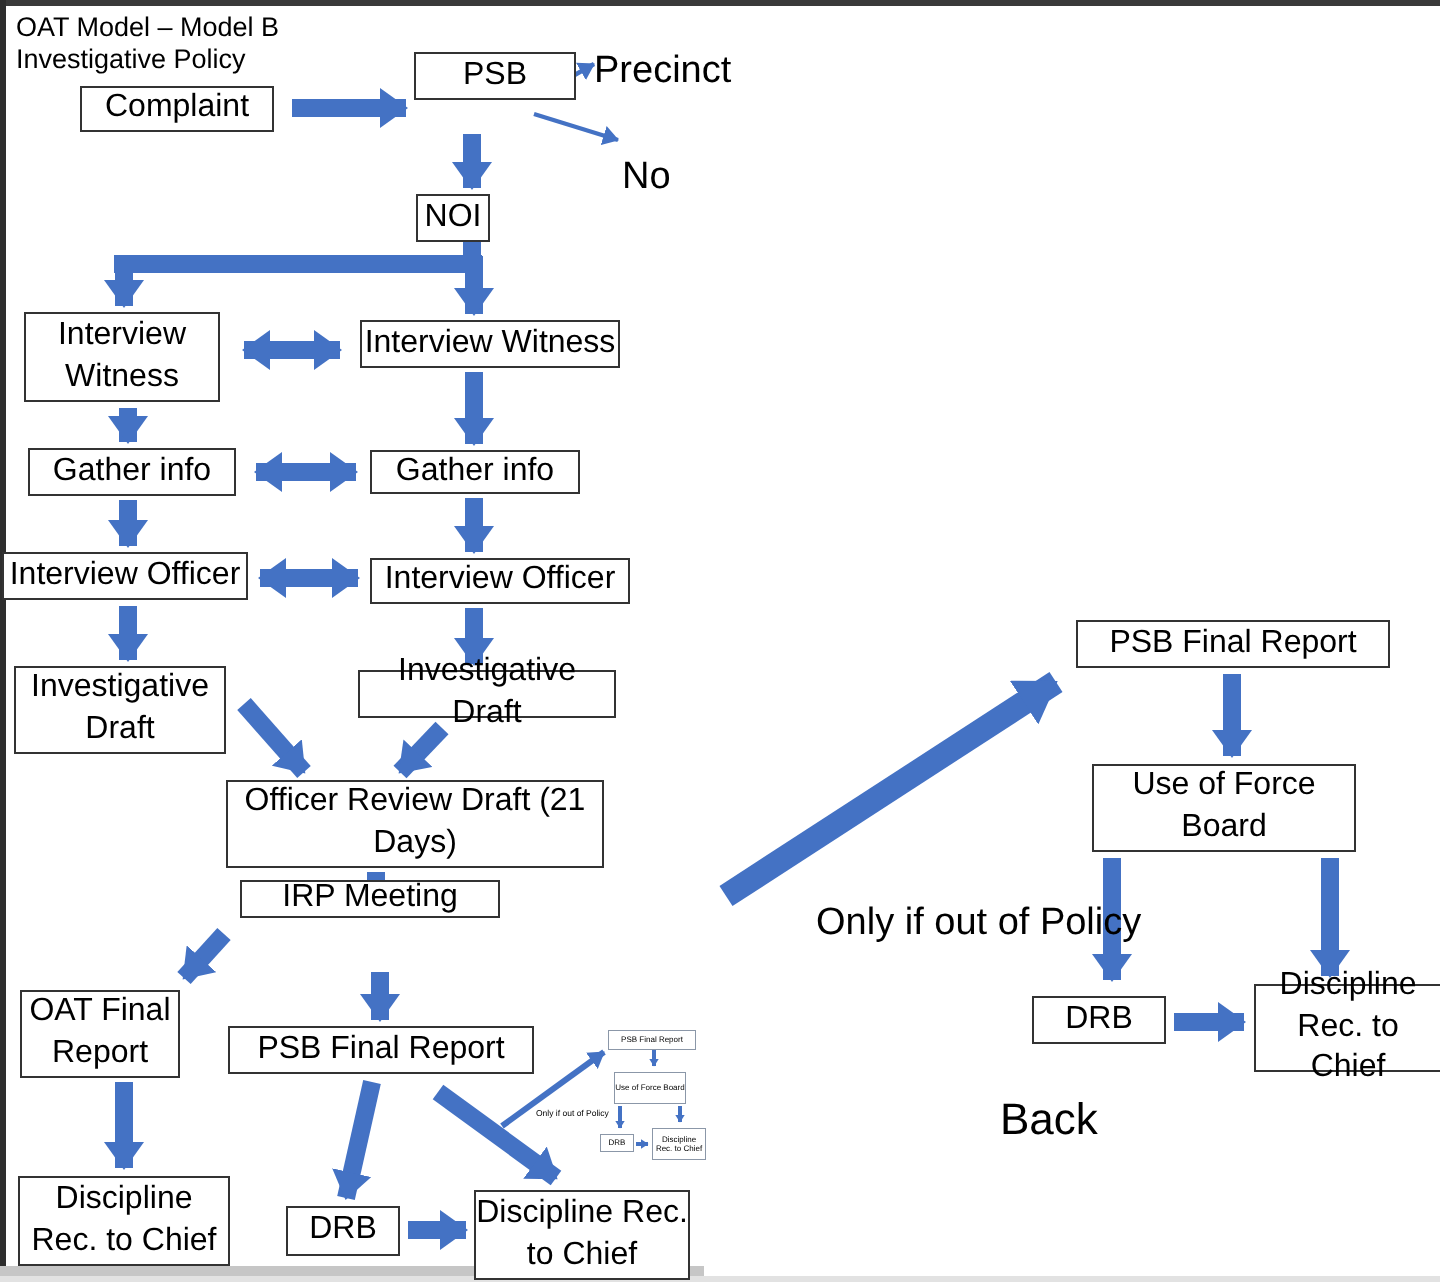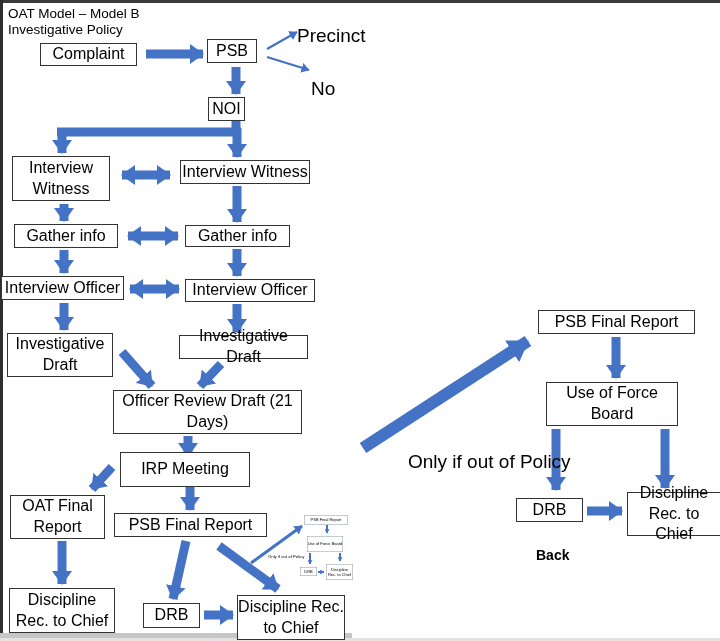--- a/index.html
+++ b/index.html
@@ -7,21 +7,21 @@
           font-family:"Liberation Sans",sans-serif;color:#000;}
   .frame-top{position:absolute;left:0;top:0;width:720px;height:3px;background:#3a3a3a;}
   .frame-left{position:absolute;left:0;top:0;width:3px;height:641px;background:#2e2e2e;}
   .frame-bottom-strip{position:absolute;left:0;top:633px;width:352px;height:8px;background:#c6c6c6;}
   .frame-bottom-line{position:absolute;left:0;top:638px;width:720px;height:3px;background:#e2e2e2;}
   .title{position:absolute;left:8px;top:6px;font-size:13.5px;font-weight:normal;line-height:1.18;}
   .box{position:absolute;background:#fff;border:1.5px solid #333;box-sizing:border-box;
        display:flex;align-items:center;justify-content:center;text-align:center;
        font-size:16px;line-height:1.3;z-index:2;}
   .lbl{position:absolute;font-size:19px;z-index:2;white-space:nowrap;}
-  .back{font-size:14px;font-weight:700;margin-left:36px;}
+  .back{font-size:22px;font-weight:400;}
   svg.arrows{position:absolute;left:0;top:0;z-index:1;}
   svg.arrows line, svg.arrows polyline{stroke:var(--arrow,#4472C4);fill:none;}
   svg.arrows .head{fill:var(--arrow,#4472C4);}
   .thick{stroke-width:9px;}
   .bigline{stroke-width:12px;}
   .thin{stroke-width:2.2px;}
   .linkline{stroke-width:3px;}
   .mini{position:absolute;left:268px;top:508px;width:180px;height:150px;
         transform:scale(0.5);transform-origin:0 0;z-index:2;}
   .mini .box{border:1px solid #8b97a8;font-size:8px;line-height:1.15;}
@@ -90,37 +90,37 @@
   <div class="frame-left"></div>
   <div class="frame-bottom-strip"></div>
   <div class="frame-bottom-line"></div>
 
   <div class="title">
     <div>OAT Model – Model B</div>
     <div>Investigative Policy</div>
   </div>
 
   <div class="box" style="left:40px;top:43px;width:97px;height:23px">Complaint</div>
-  <div class="box" style="left:207px;top:39px;width:50px;height:24px">PSB</div>
+  <div class="box" style="left:207px;top:26px;width:81px;height:24px">PSB</div>
   <div class="lbl" style="left:297px;top:25px">Precinct</div>
   <div class="lbl" style="left:311px;top:78px">No</div>
   <div class="box" style="left:208px;top:97px;width:37px;height:24px">NOI</div>
 
   <div class="box" style="left:12px;top:156px;width:98px;height:45px">Interview Witness</div>
   <div class="box" style="left:180px;top:160px;width:130px;height:24px">Interview Witness</div>
   <div class="box" style="left:14px;top:224px;width:104px;height:24px">Gather info</div>
   <div class="box" style="left:185px;top:225px;width:105px;height:22px">Gather info</div>
   <div class="box" style="left:1px;top:276px;width:123px;height:24px">Interview Officer</div>
   <div class="box" style="left:185px;top:279px;width:130px;height:23px">Interview Officer</div>
   <div class="box" style="left:7px;top:333px;width:106px;height:44px">Investigative Draft</div>
   <div class="box" style="left:179px;top:335px;width:129px;height:24px">Investigative Draft</div>
 
   <div class="box" style="left:113px;top:390px;width:189px;height:44px">Officer Review Draft (21 Days)</div>
-  <div class="box" style="left:120px;top:452px;width:130px;height:35px">IRP Meeting</div>
-  <div class="box" style="left:10px;top:495px;width:95px;height:44px">OAT Final Report</div>
+  <div class="box" style="left:120px;top:440px;width:130px;height:19px">IRP Meeting</div>
+  <div class="box" style="left:10px;top:495px;width:80px;height:44px">OAT Final Report</div>
   <div class="box" style="left:114px;top:513px;width:153px;height:24px">PSB Final Report</div>
   <div class="box" style="left:9px;top:588px;width:106px;height:45px">Discipline Rec. to Chief</div>
   <div class="box" style="left:143px;top:603px;width:57px;height:25px">DRB</div>
   <div class="box" style="left:237px;top:595px;width:108px;height:45px">Discipline Rec. to Chief</div>
 
   <div class="box" style="left:538px;top:310px;width:157px;height:24px">PSB Final Report</div>
   <div class="box" style="left:546px;top:382px;width:132px;height:44px">Use of Force Board</div>
   <div class="lbl" style="left:408px;top:451px">Only if out of Policy</div>
   <div class="box" style="left:516px;top:498px;width:67px;height:24px">DRB</div>
   <div class="box" style="left:627px;top:492px;width:94px;height:44px">Discipline Rec. to Chief</div>

